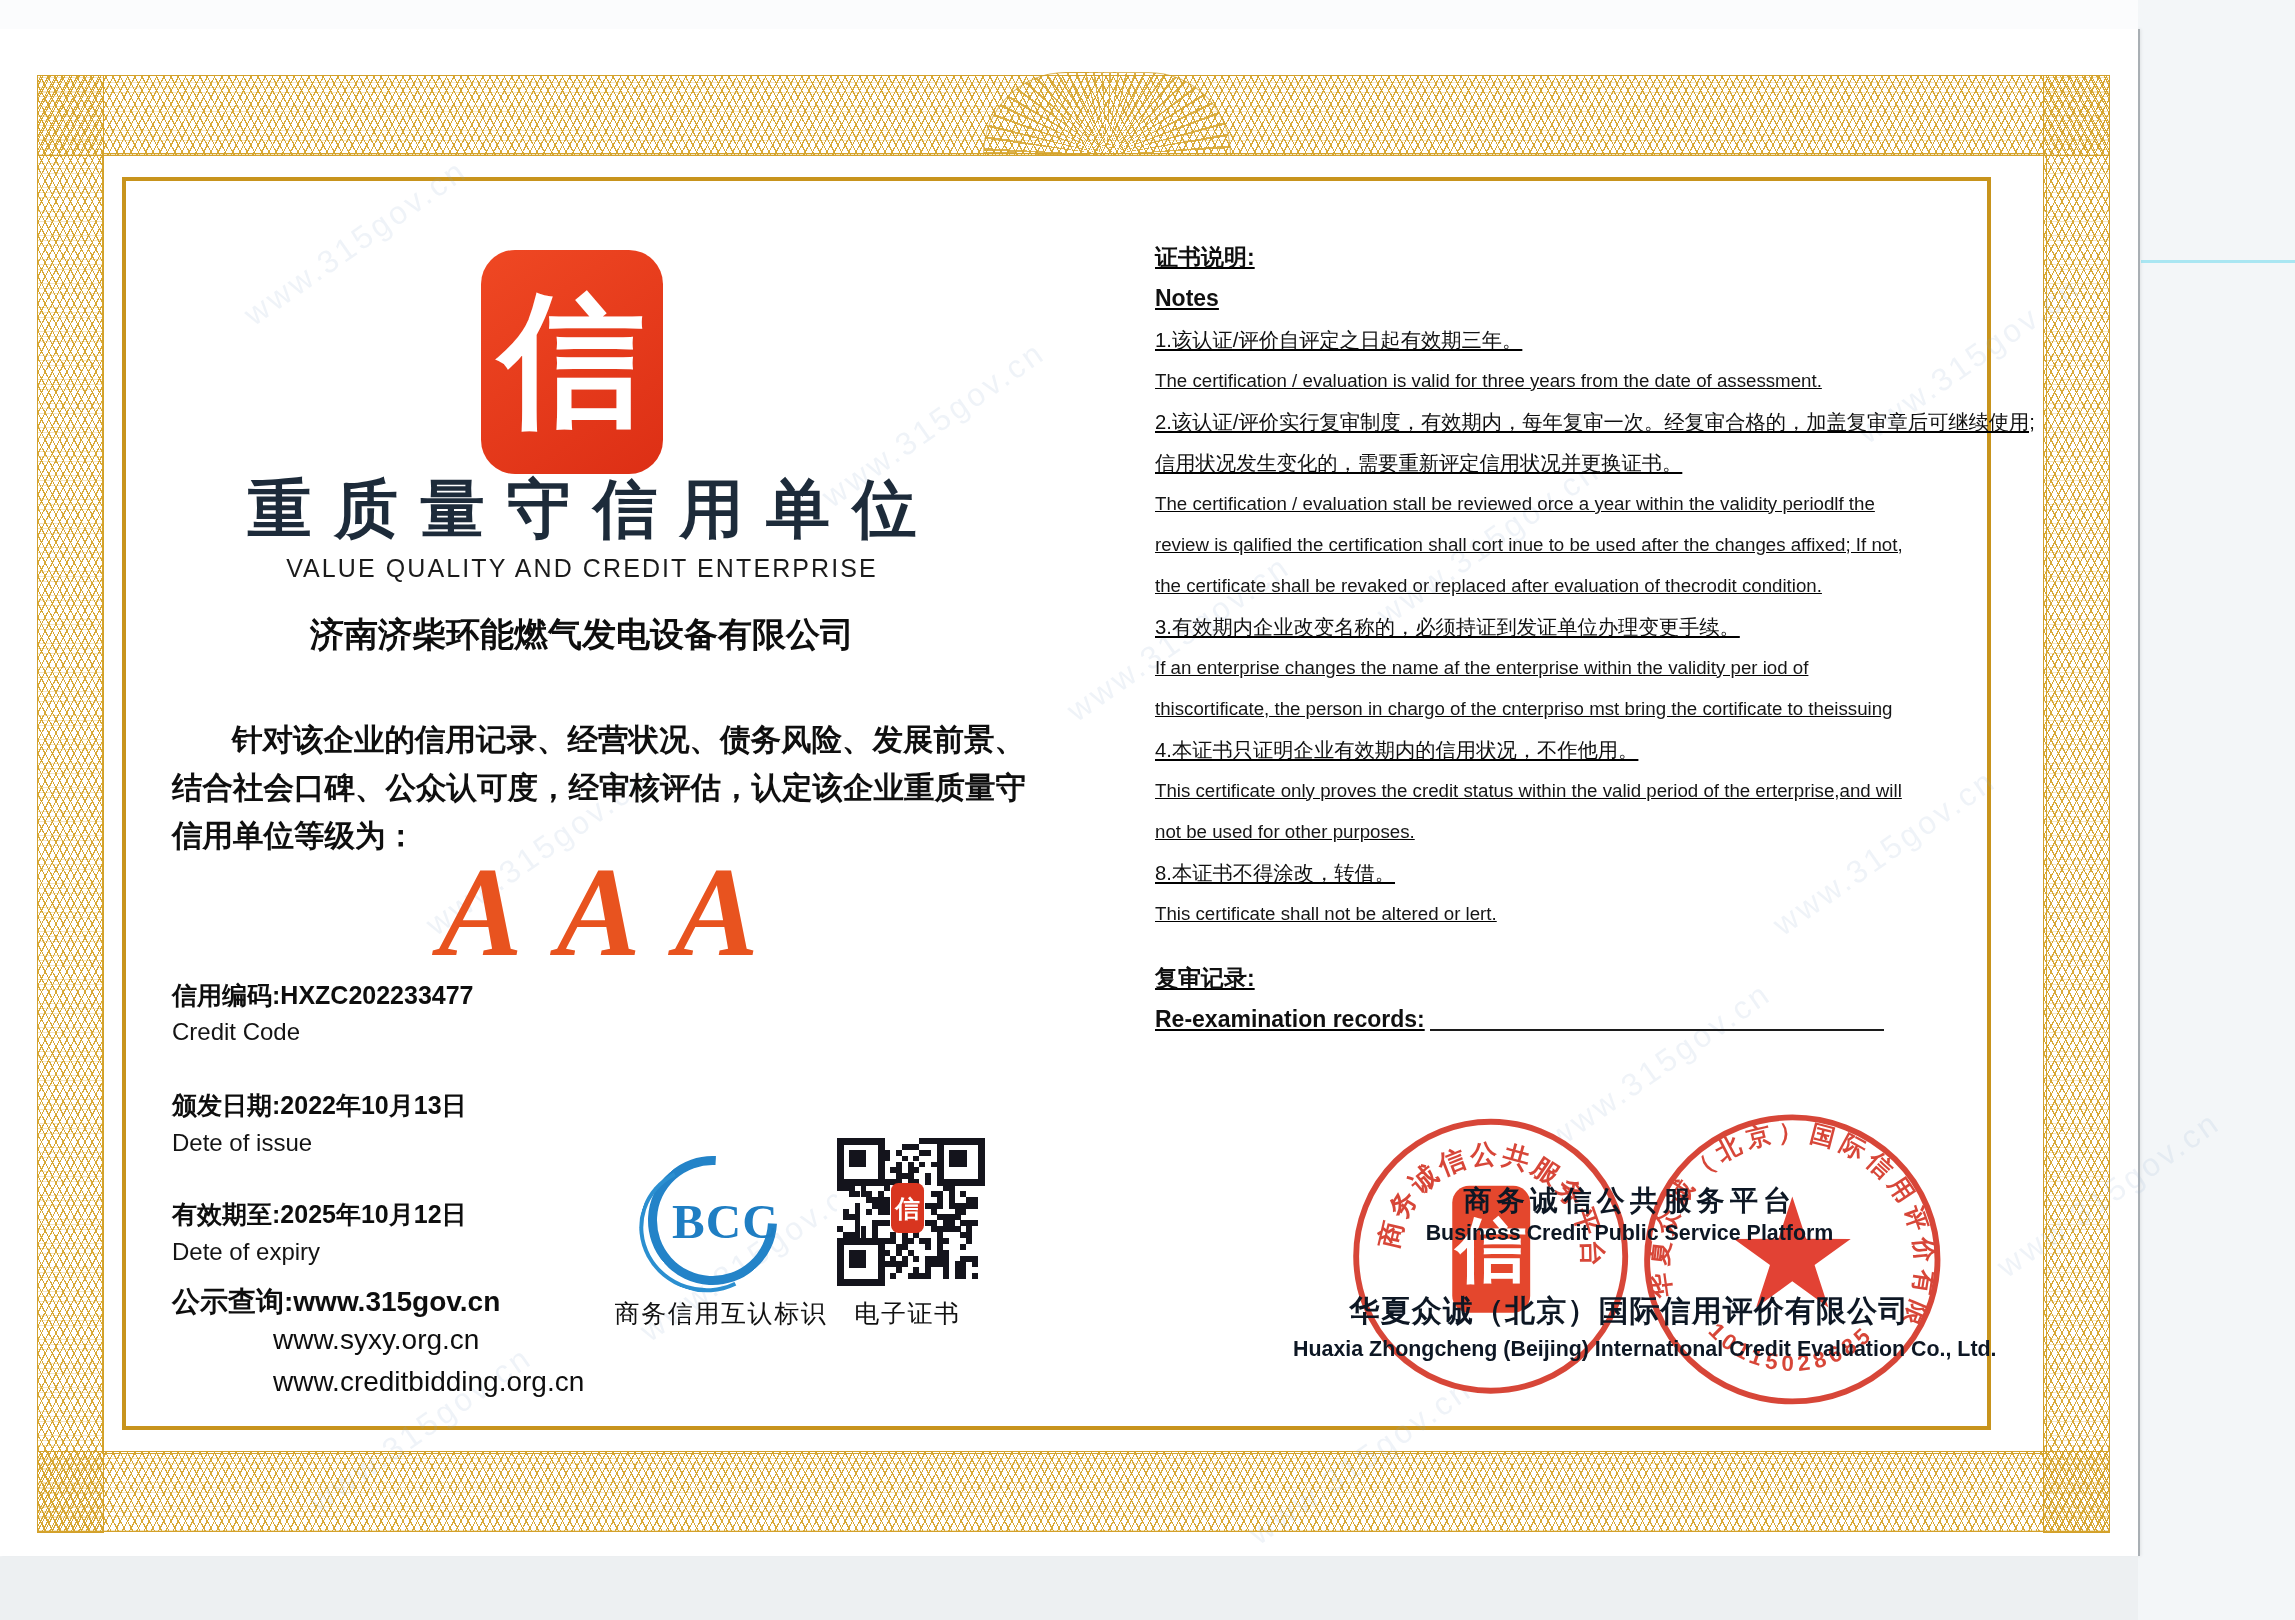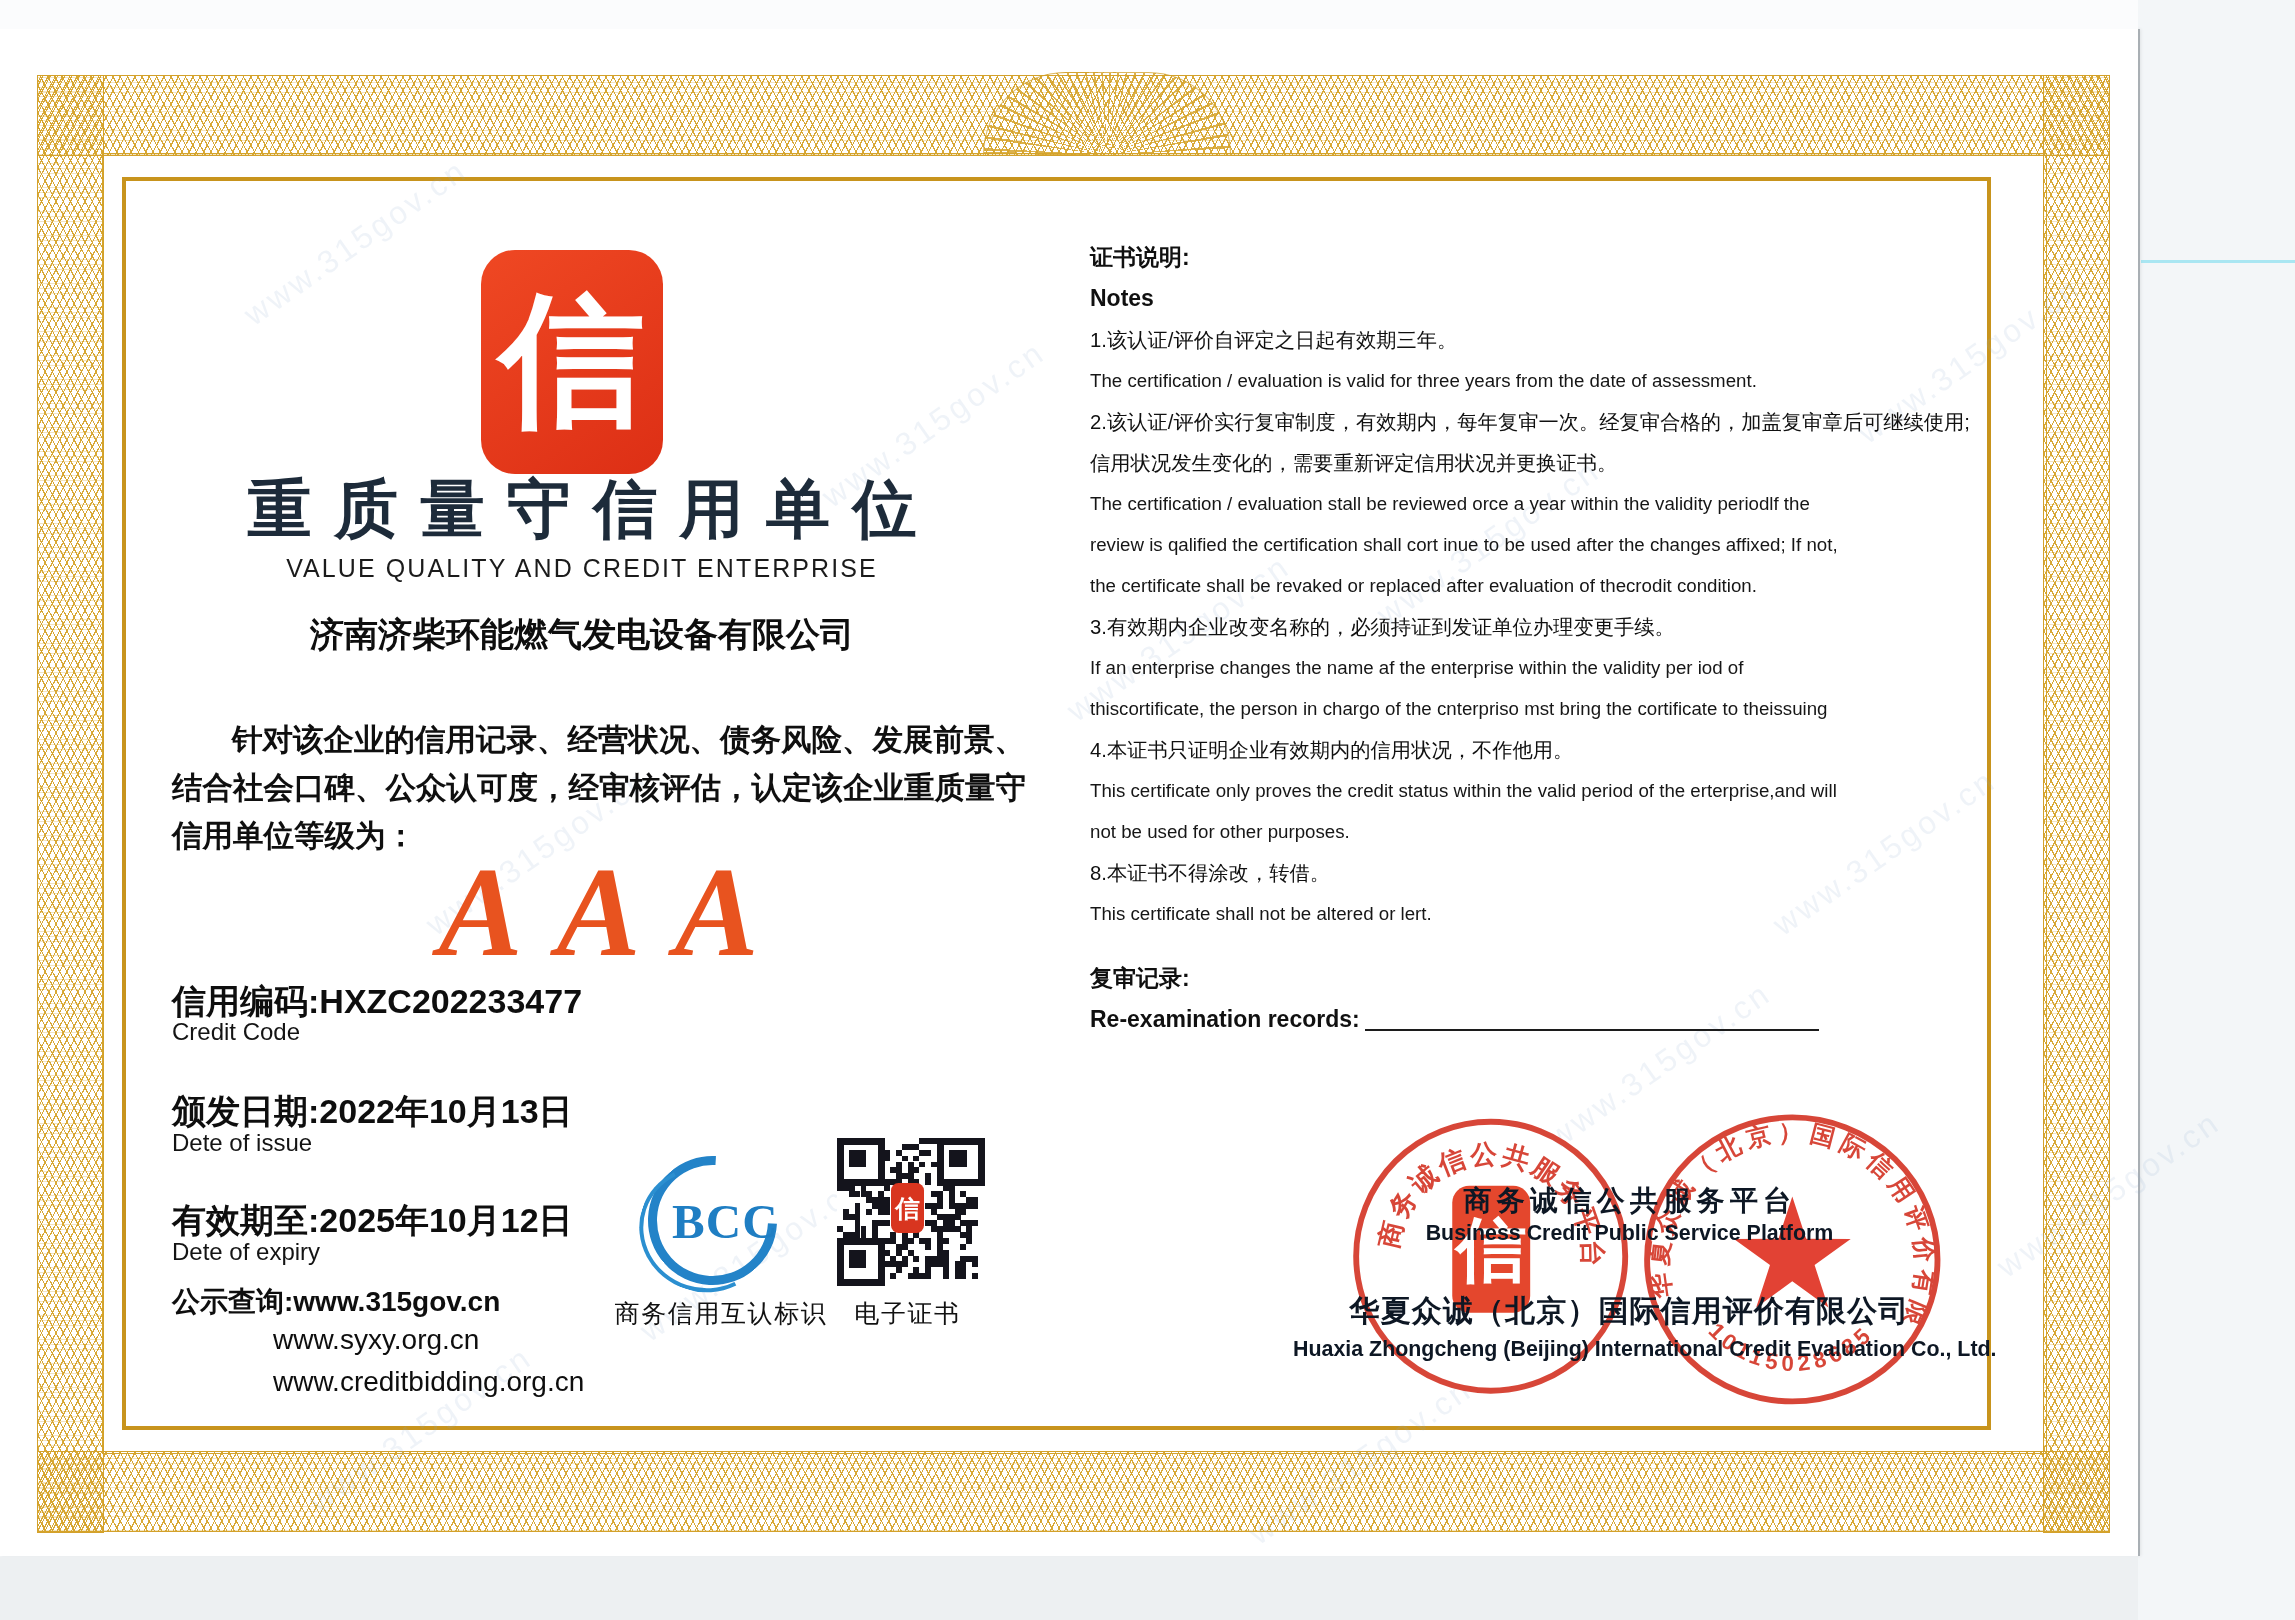--- a/index.html
+++ b/index.html
@@ -40,42 +40,42 @@
     font-weight:700;font-size:64px;color:#1d2b3a;letter-spacing:22.4px;text-indent:22.4px;white-space:nowrap;}
   .title-en{left:128px;top:554px;width:908px;text-align:center;font-size:25px;letter-spacing:2.1px;color:#1b1b1b;white-space:nowrap;}
   .company{left:128px;top:612px;width:908px;text-align:center;font-size:34px;font-weight:700;color:#0e0e0e;white-space:nowrap;}
   .uscc{left:128px;top:667px;width:908px;text-align:center;font-size:28px;font-weight:600;color:#111;white-space:nowrap;}
   .para{left:172px;top:715px;width:919px;color:#0f0f0f;}
   .para div{font-size:30.5px;font-weight:600;height:48px;line-height:48px;white-space:nowrap;}
   .para div:first-child{text-indent:60px;}
   .rating{left:171px;top:849px;width:855px;height:128px;text-align:center;
     font-family:"Liberation Serif","DejaVu Serif",serif;font-style:italic;font-weight:700;
     font-size:126px;letter-spacing:34px;text-indent:34px;color:#e8531f;line-height:128px;}
-  .row-cn{left:172px;font-size:34px;font-weight:600;color:#0e0e0e;white-space:nowrap;}
+  .row-cn{left:172px;font-size:25px;font-weight:600;color:#0e0e0e;white-space:nowrap;}
   .row-en{left:172px;font-size:24px;font-weight:400;color:#141414;white-space:nowrap;}
   .url-line{left:172px;font-size:28px;font-weight:600;color:#0e0e0e;white-space:nowrap;}
   .url-indent{left:273px;font-weight:500;}
 
   
   .bcc-ring{left:648px;top:1156px;width:111px;height:111px;border:9px solid #2383c8;border-radius:50%;
     border-right-color:transparent;transform:rotate(-42deg);}
   .bcc-ring2{left:639px;top:1166px;width:124px;height:118px;border:4.3px solid #2b8fd0;border-radius:50%;
     border-color:transparent transparent #2b8fd0 #2b8fd0;transform:rotate(18deg);}
   .bcc-text{left:672px;top:1193px;font-family:"Liberation Serif","DejaVu Serif",serif;
     font-weight:700;font-size:49px;color:#1f7ec3;letter-spacing:1.1px;}
   .bcc-label{left:609px;top:1297px;width:224px;text-align:center;font-size:25px;letter-spacing:1.6px;font-weight:500;color:#111;}
   #qr{left:837px;top:1138px;width:141px;height:141px;background:#fff;position:absolute;}
   #qr i{position:absolute;background:#14141c;}
   .qr-seal{left:891px;top:1183px;width:33px;height:50px;background:#d8351f;border-radius:7.5px;
     display:flex;align-items:center;justify-content:center;z-index:3;}
   .qr-seal span{color:#fff;font-size:24.6px;font-weight:700;font-family:"Liberation Serif","DejaVu Serif",serif;}
   .qr-label{left:837px;top:1297px;width:141px;text-align:center;font-size:25px;letter-spacing:1.6px;font-weight:500;color:#111;}
 
   
-  #notes{left:1090px;top:237px;width:818px;}
+  #notes{left:1155px;top:237px;width:818px;text-decoration:underline;}
   .note-line{height:41px;display:flex;align-items:center;white-space:nowrap;color:#101010;}
   .k-h{font-size:23px;font-weight:700;}
   .k-cn{font-size:20.3px;font-weight:500;}
   .k-en{font-size:18.7px;font-weight:400;color:#161616;}
   #reexam{margin-top:24px;}
   .reexam-underline{display:inline-block;width:454px;border-bottom:2.1px solid #1c1c1c;height:21.4px;margin-left:5.3px;}
 
   
   #seal-svg{left:1298px;top:1079px;}
   .ov{position:absolute;text-align:center;color:#0d1724;z-index:5;white-space:nowrap;}

